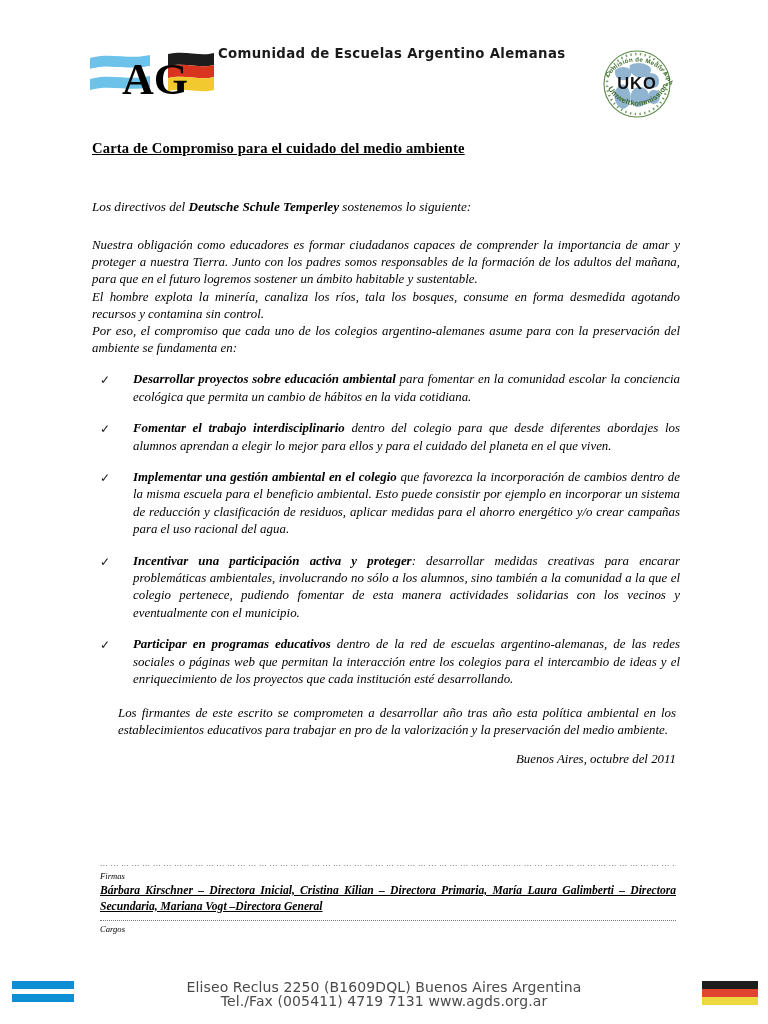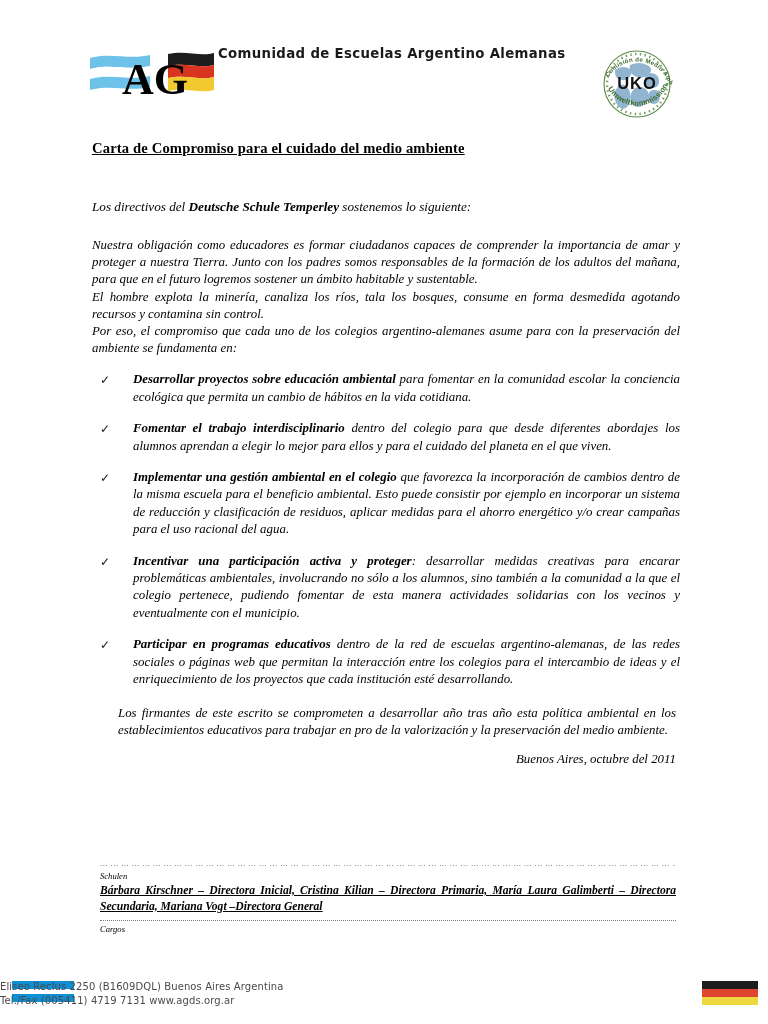--- a/index.html
+++ b/index.html
@@ -226,23 +226,23 @@
     position: absolute;
     right: 10px;
     top: 1px;
     width: 56px;
     height: 28px;
   }
   .footer-text {
     position: absolute;
     left: 0; right: 0;
     top: 0;
-    text-align: left;
+    text-align: center;
     font-family: "DejaVu Sans", sans-serif;
-    font-size: 10px;
+    font-size: 14px;
     line-height: 14px;
     color: #4a4a4a;
     letter-spacing: 0.1px;
   }
   .footer-text .ftl { display: block; }
 </style>
 </head>
 <body>
 
 <div class="page">
@@ -335,21 +335,21 @@
     </ul>
 
     <div class="closing">
       <p>Los firmantes de este escrito se comprometen a desarrollar año tras año esta política ambiental en los establecimientos educativos para trabajar en pro de la valorización y la preservación del medio ambiente.</p>
       <div class="date-line">Buenos Aires, octubre del 2011</div>
     </div>
   </div>
 
   <div class="signatures">
     <div class="dotline">... ... ... ... ... ... ... ... ... ... ... ... ... ... ... ... ... ... ... ... ... ... ... ... ... ... ... ... ... ... ... ... ... ... ... ... ... ... ... ... ... ... ... ... ... ... ... ... ... ... ... ... ... ... ... ...</div>
-    <div class="sig-label">Schulen</div>
+    <div class="sig-label">Firmas</div>
     <div class="sig-names">Bárbara Kirschner – Directora Inicial, Cristina Kilian – Directora Primaria, María Laura Galimberti – Directora Secundaria, Mariana Vogt –Directora General</div>
     <div class="dotline-thin"></div>
     <div class="sig-label">Cargos</div>
   </div>
 
   <div class="footer">
     <div class="footer-flag-ar">
       <svg width="64" height="30" viewBox="0 0 64 30" xmlns="http://www.w3.org/2000/svg">
         <rect x="0" y="1" width="62" height="8" fill="#0e8fd4"></rect>
         <rect x="0" y="9" width="62" height="5" fill="#ffffff"></rect>

